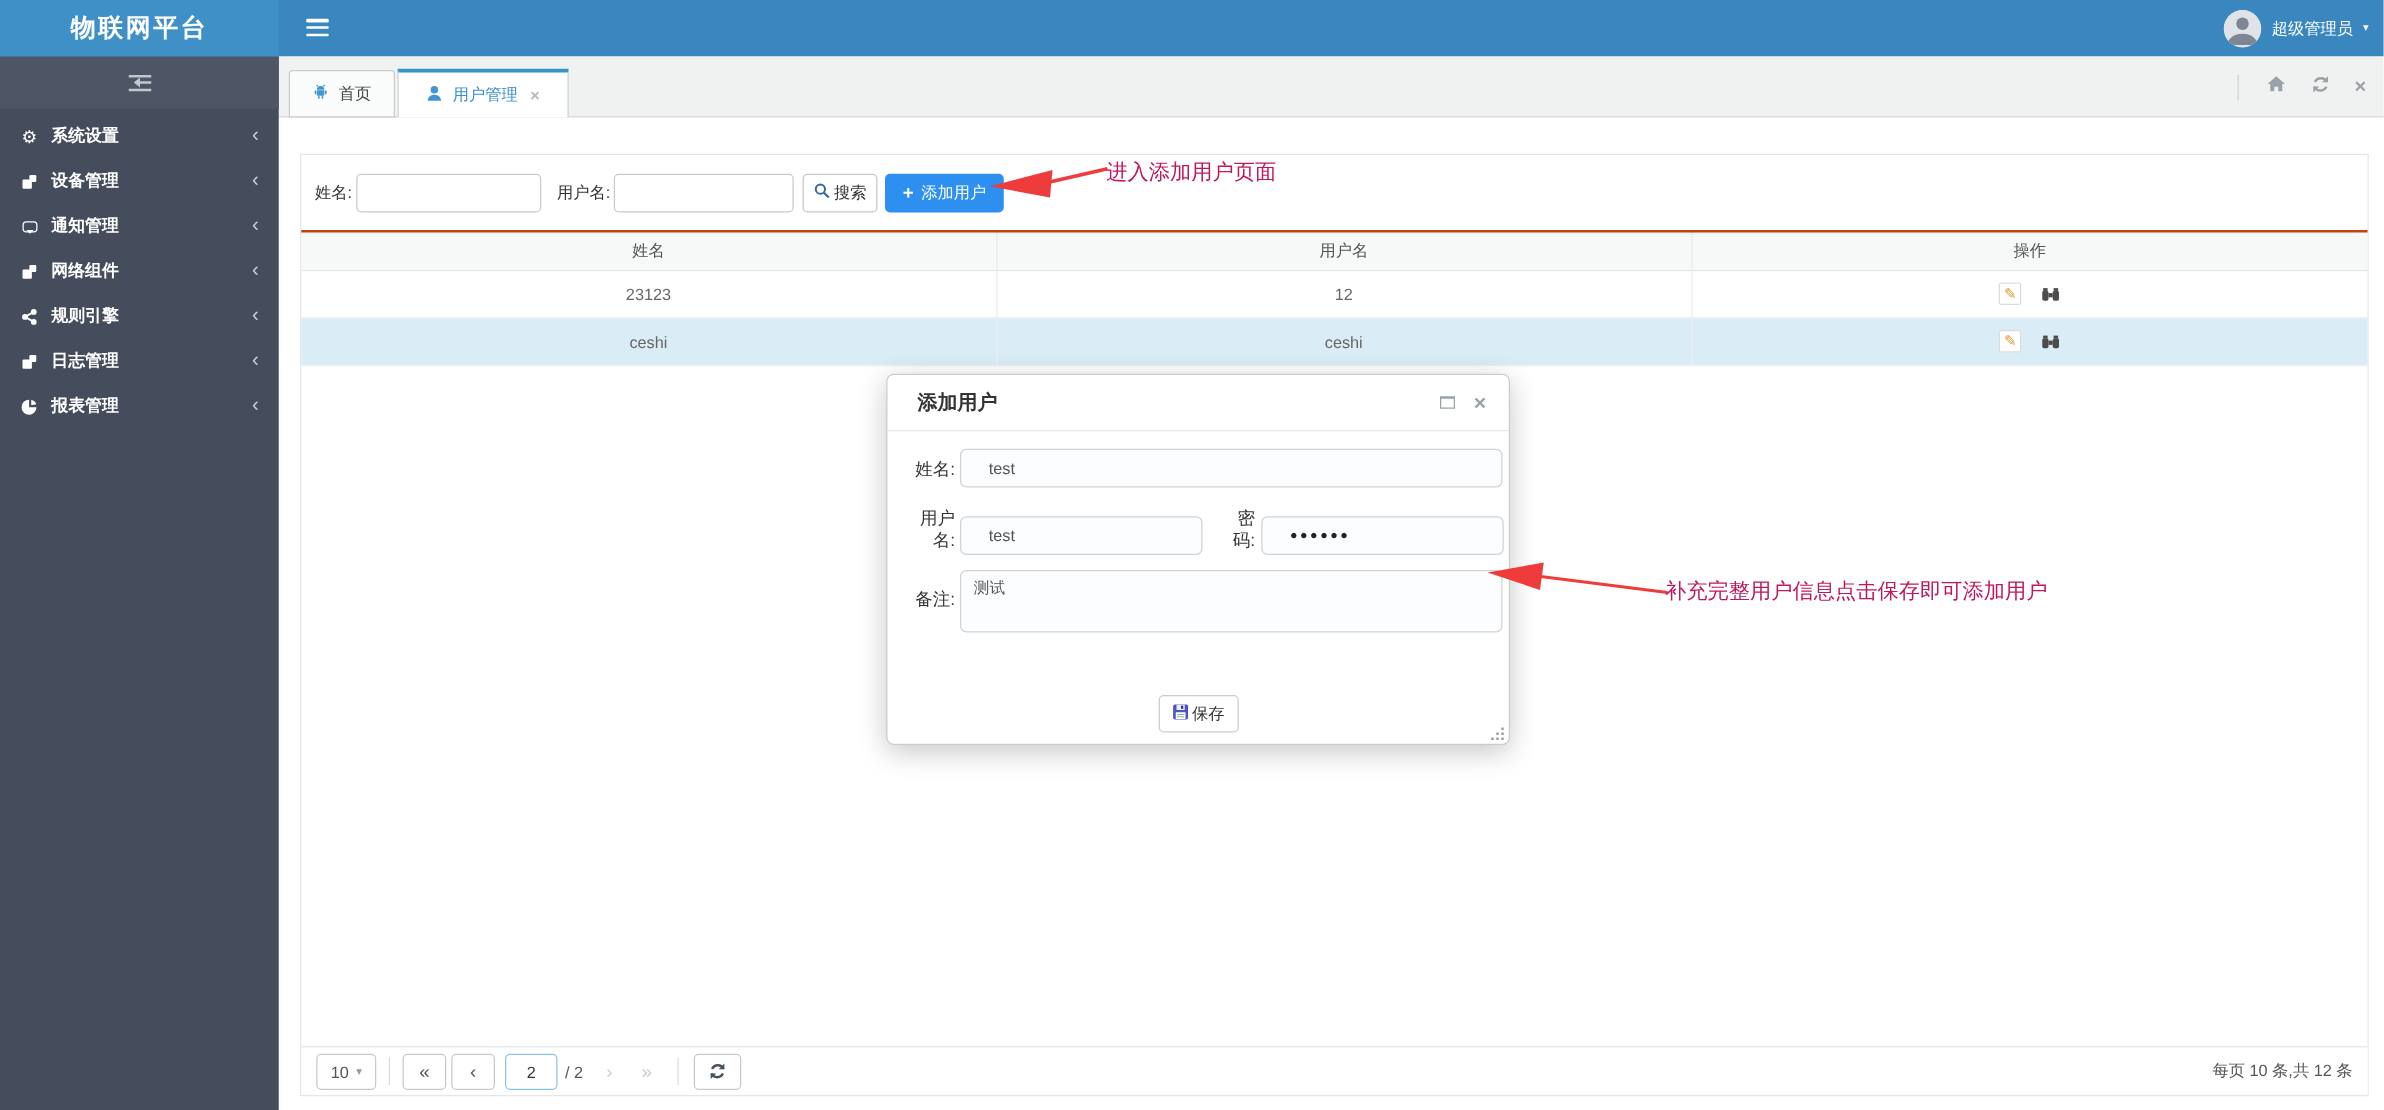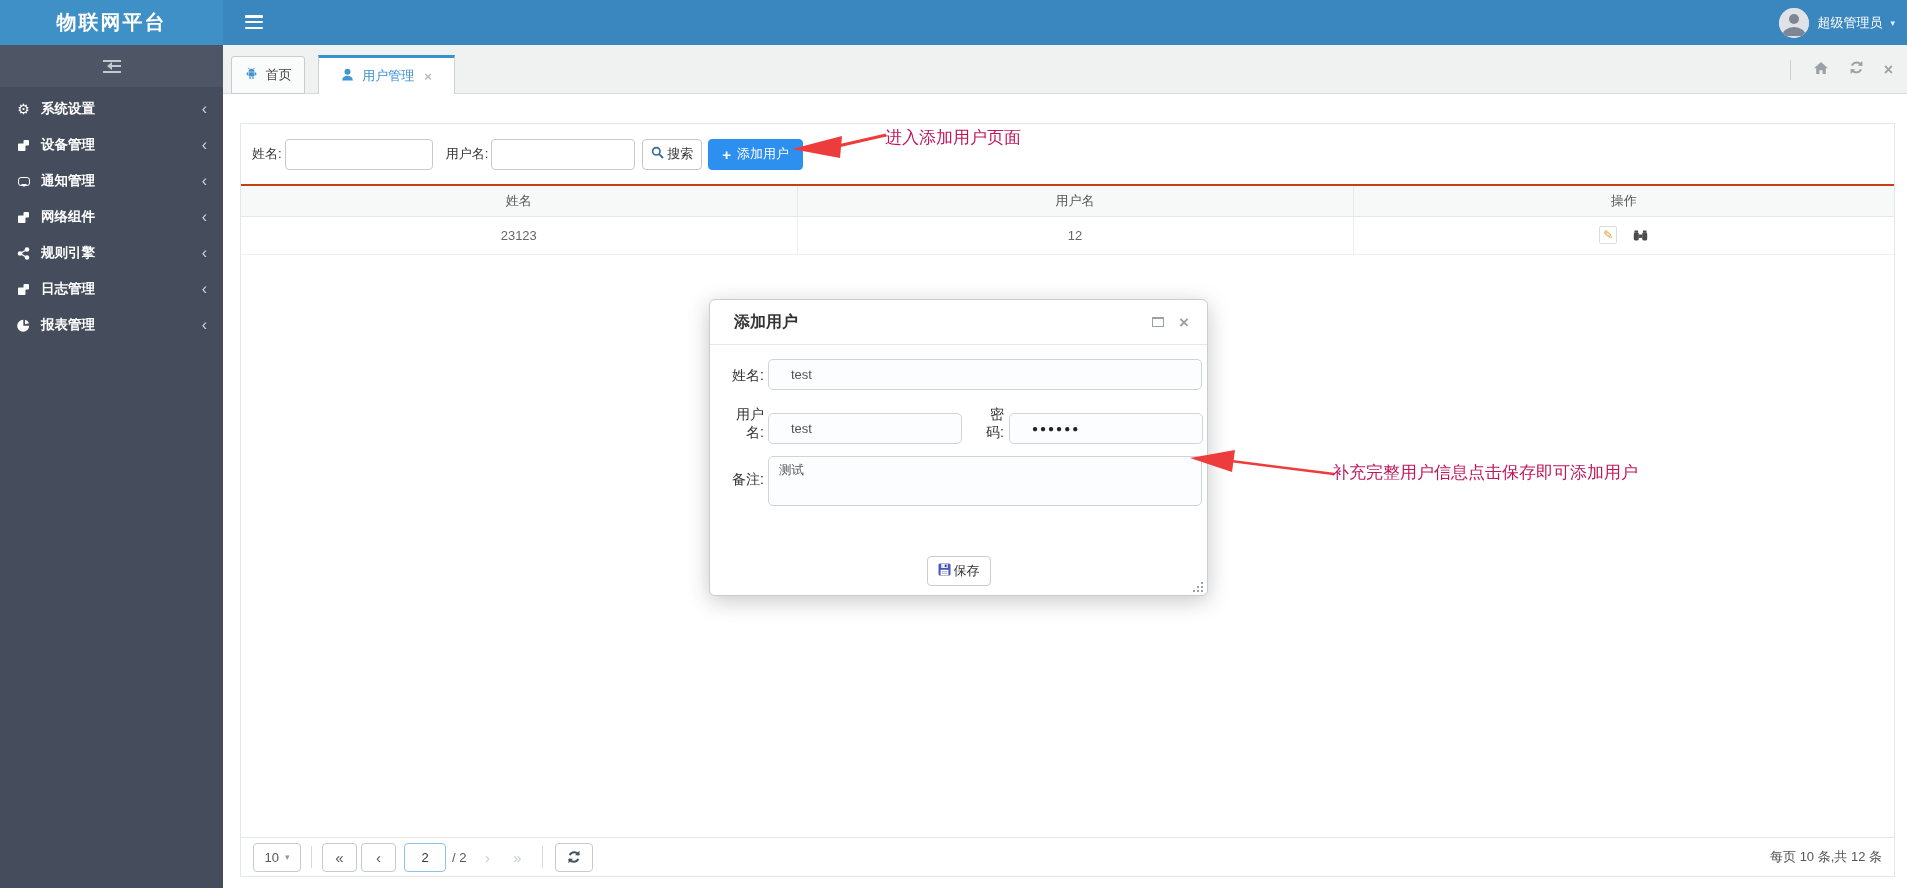--- a/index.html
+++ b/index.html
@@ -37,21 +37,21 @@
   .icon-bubble { width:12px; height:9px; border:1.4px solid #fff; border-radius:3px; position:relative; display:block; }
   .icon-bubble:after { content:''; position:absolute; left:2px; bottom:-5px;
     border:3px solid transparent; border-top:3px solid #fff; }
 
   
   .content { position:absolute; left:223px; top:45px; width:1684px; height:843px; background:#fff; }
   .tabstrip { position:absolute; left:0; top:0; width:1684px; height:49px; background:#f0f2f2;
     border-bottom:1px solid #d7dbdd; }
   .tab { position:absolute; display:flex; align-items:center; justify-content:center; gap:8px;
     font-size:13px; cursor:pointer; }
-  .tab-home { left:8px; bottom:-1px; width:74px; height:38px; background:#fafbfb;
+  .tab-home { left:8px; bottom:-1px; width:85px; height:38px; background:#fafbfb;
     border:1px solid #c9cdcf; border-radius:3px 3px 0 0; color:#444; }
   .tab-active { left:95px; bottom:-1px; width:137px; height:39px; background:#fff;
     border-left:1px solid #ccd0d2; border-right:1px solid #ccd0d2; border-top:3px solid #3793cd;
     color:#3a8fd0; z-index:1; }
   .tab-close { color:#b4bac0; font-weight:bold; font-size:13px; margin-left:2px; cursor:pointer; }
   .strip-icons { position:absolute; right:14px; top:0; height:49px; display:flex; align-items:center; gap:20px; }
   .strip-divider { width:1px; height:20px; background:#ccd0d3; margin-right:2px; }
   .strip-x { color:#9aa1a8; font-size:16px; font-weight:bold; cursor:pointer; line-height:1; }
 
   
@@ -319,20 +319,40 @@
                       <rect x="1.5" y="1.5" width="3.6" height="2.2" fill="#4c4c4c"></rect>
                       <rect x="9.9" y="1.5" width="3.6" height="2.2" fill="#4c4c4c"></rect>
                       <rect x="0.8" y="3.5" width="5" height="8" rx="1.4" fill="#4c4c4c"></rect>
                       <rect x="9.2" y="3.5" width="5" height="8" rx="1.4" fill="#4c4c4c"></rect>
                       <rect x="5.8" y="5.5" width="3.4" height="3.4" fill="#4c4c4c"></rect>
                     </svg>
                 </span>
               </div>
             </td>
           </tr>
+          <tr class="hl">
+            <td>ceshi</td>
+            <td>ceshi</td>
+            <td>
+              <div class="ops-cell">
+                <span class="icon-btn-edit">
+                    <span>✎</span>
+                  </span>
+                <span class="icon-btn-bino">
+                  <svg width="15" height="13">
+                      <rect x="1.5" y="1.5" width="3.6" height="2.2" fill="#4c4c4c"></rect>
+                      <rect x="9.9" y="1.5" width="3.6" height="2.2" fill="#4c4c4c"></rect>
+                      <rect x="0.8" y="3.5" width="5" height="8" rx="1.4" fill="#4c4c4c"></rect>
+                      <rect x="9.2" y="3.5" width="5" height="8" rx="1.4" fill="#4c4c4c"></rect>
+                      <rect x="5.8" y="5.5" width="3.4" height="3.4" fill="#4c4c4c"></rect>
+                    </svg>
+                </span>
+              </div>
+            </td>
+          </tr>
         </tbody>
       </table>
 
       <div class="pager">
         <div class="pg-btn pg-size">
           <span>10</span>
           <span class="pg-caret">▾</span>
         </div>
         <span class="pg-sep"></span>
         <div class="pg-btn pg-nav">«</div>

